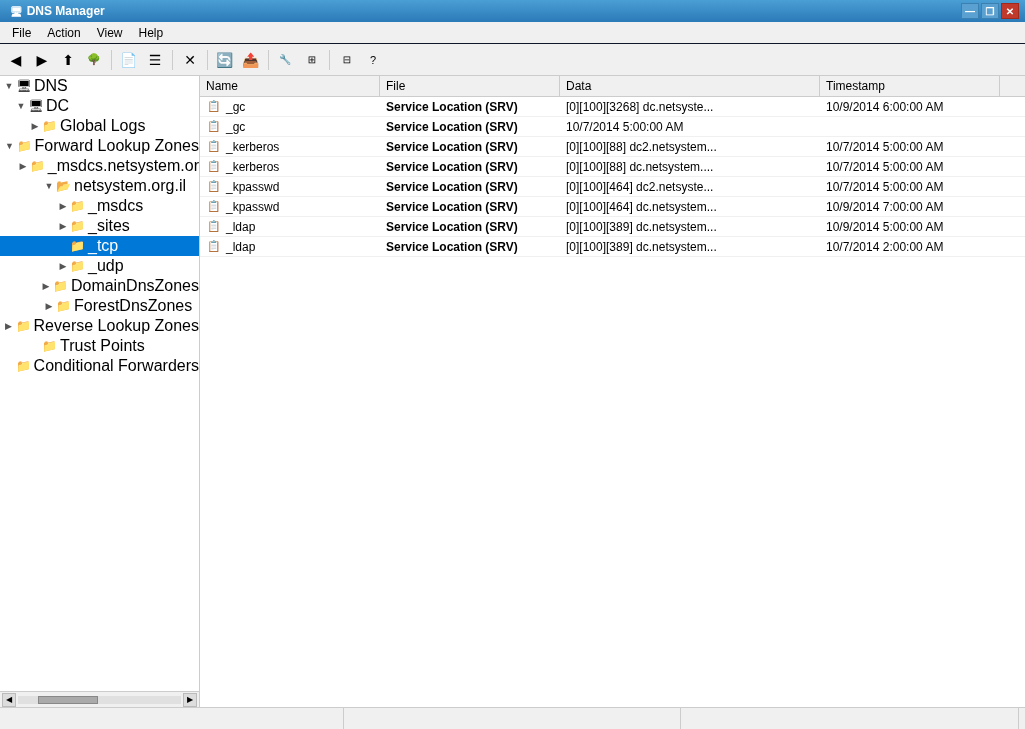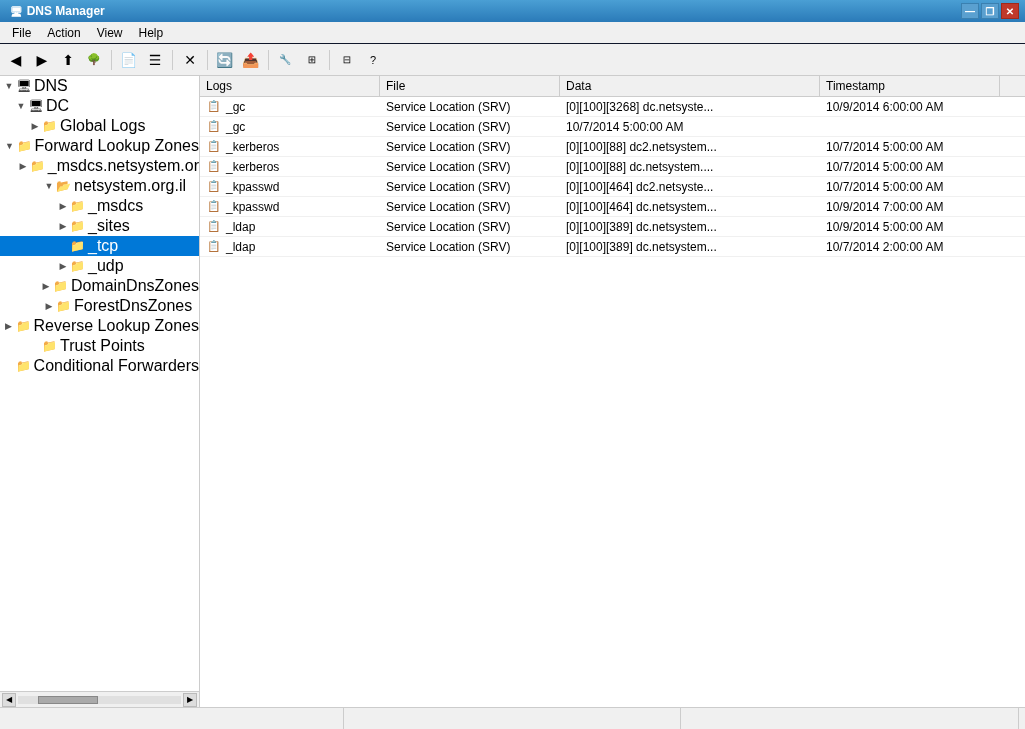--- a/index.html
+++ b/index.html
@@ -175,21 +175,21 @@
       align-items: center;
     }
     .list-cell {
       padding: 1px 6px;
       font-size: 12px;
       overflow: hidden;
       text-overflow: ellipsis;
       white-space: nowrap;
     }
     .cell-name { width: 180px; display: flex; align-items: center; }
-    .cell-type { width: 180px; }
+    .cell-type { width: 180px; font-weight: bold; }
     .cell-data { width: 260px; }
     .cell-timestamp { width: 180px; }
     .row-icon {
       width: 16px;
       height: 16px;
       display: inline-flex;
       align-items: center;
       justify-content: center;
       margin-right: 4px;
       flex-shrink: 0;
@@ -422,21 +422,21 @@
       <div class="scroll-track">
         <div class="scroll-thumb"></div>
       </div>
       <div class="scroll-arrow">▶</div>
     </div>
   </div>
 
   <div class="list-panel">
 
     <div class="list-header">
-      <div class="list-col-header col-name">Logs</div>
+      <div class="list-col-header col-name">Name</div>
       <div class="list-col-header col-type">File</div>
       <div class="list-col-header col-data">Data</div>
       <div class="list-col-header col-timestamp">Timestamp</div>
     </div>
 
     <div id="list-body">
         <div class="list-row">
     <div class="list-cell cell-name">
       <span class="row-icon doc-icon">📋</span>
       <span>_gc</span>

